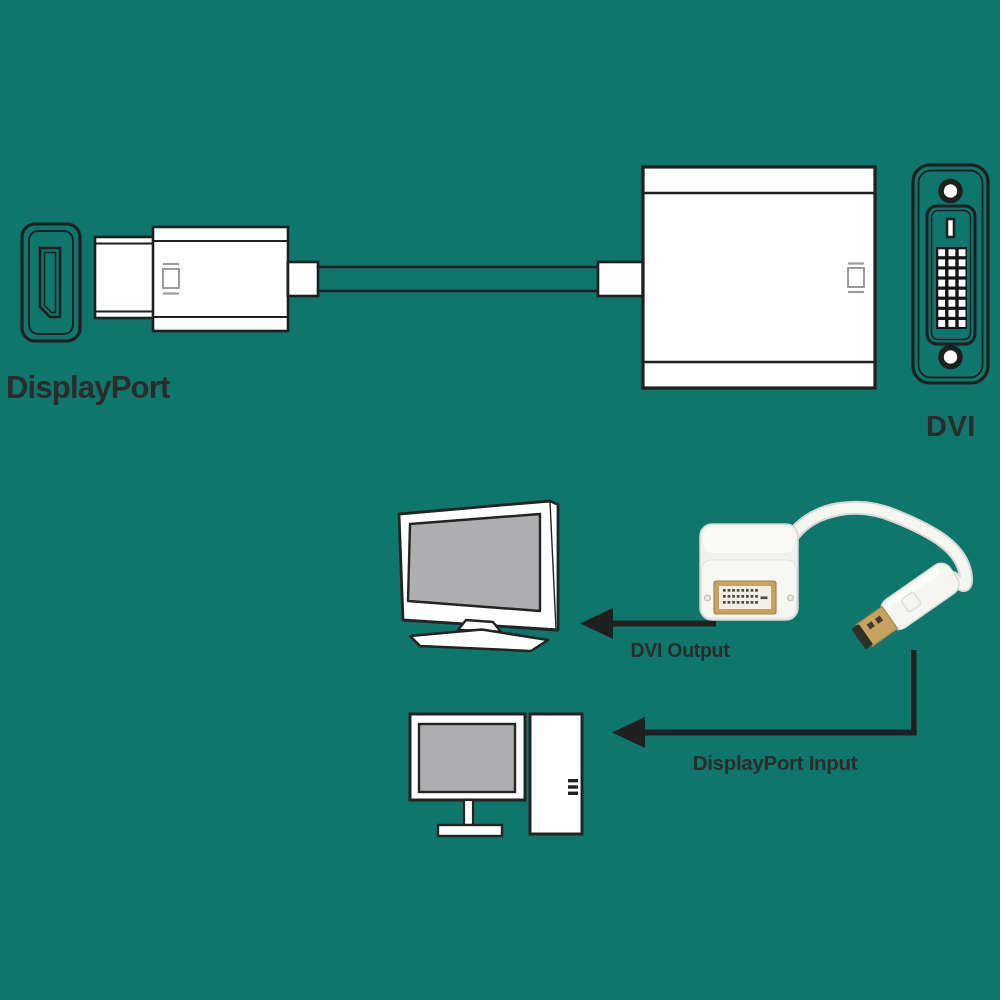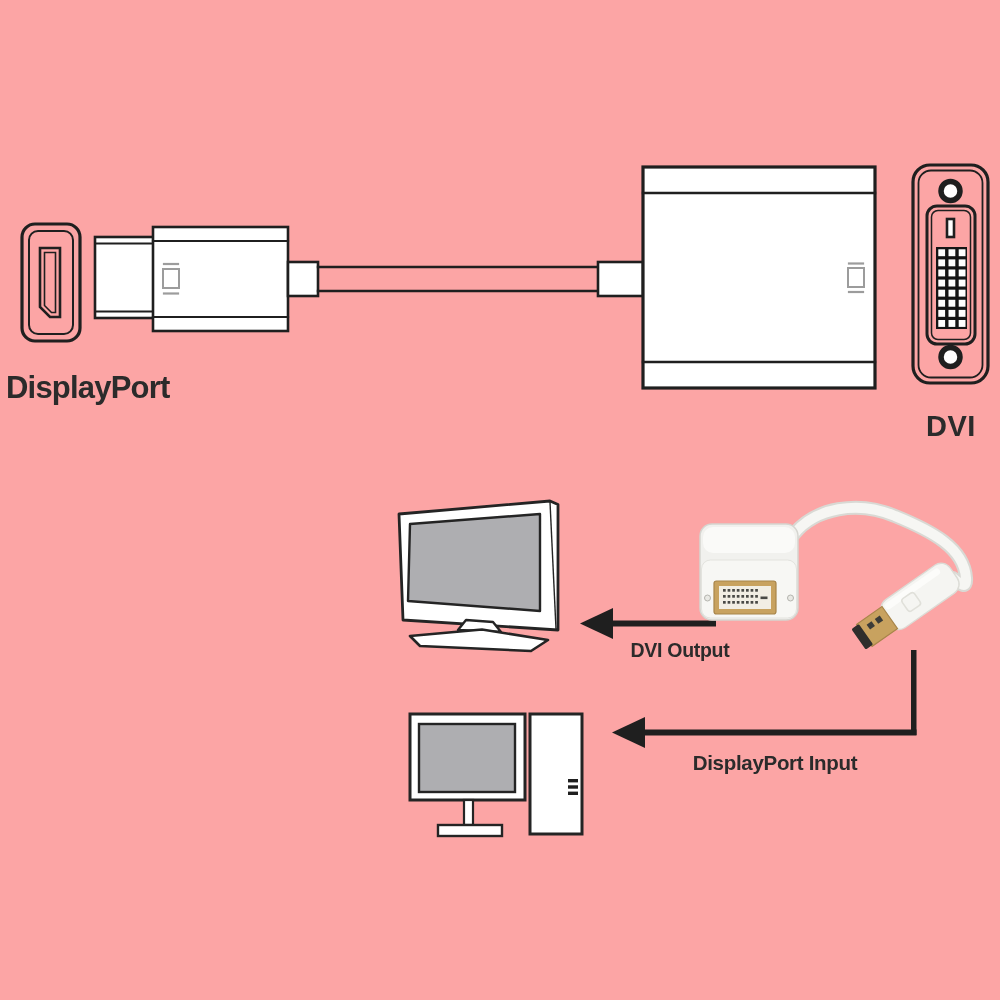--- a/index.html
+++ b/index.html
@@ -1,16 +1,16 @@
 <!DOCTYPE html>
 <html><head>
 <meta charset="utf-8">
 <style>
   html,body{margin:0;padding:0;background:#ffffff;}
-  .stage{width:1000px;height:1000px;background:#fca5a5;position:relative;overflow:hidden;}
+  .stage{width:1000px;height:1000px;background:#0f766e;position:relative;overflow:hidden;}
   svg{display:block;}
   text{font-family:"Liberation Sans", sans-serif;font-weight:bold;fill:#2b2b2b;}
   .lbl-big{font-size:31px;letter-spacing:-0.8px;}
   .lbl-dvi{font-size:29px;letter-spacing:0.5px;}
   .lbl-arrow{font-size:19.5px;letter-spacing:-0.3px;}
   .lbl-arrow2{font-size:20.5px;letter-spacing:-0.3px;}
 </style>
 </head>
 <body>
 

